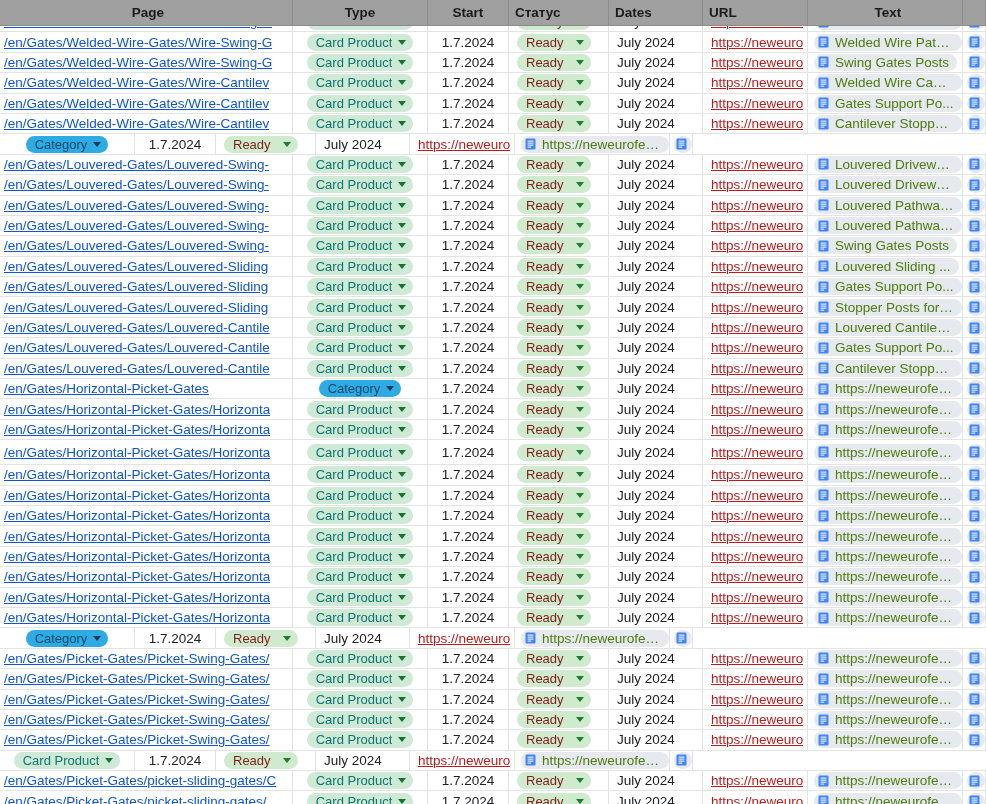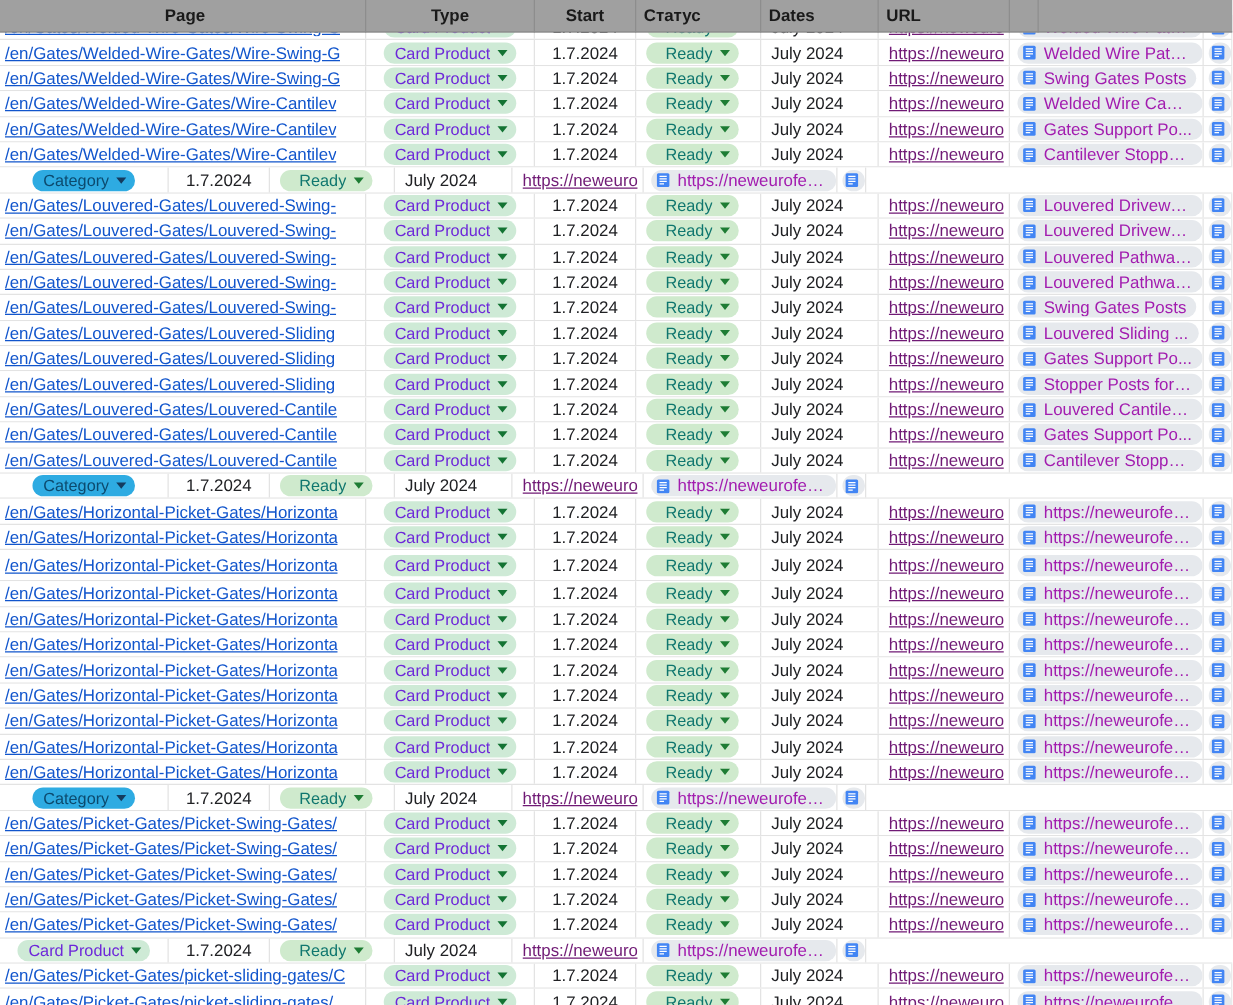--- a/index.html
+++ b/index.html
@@ -48,21 +48,20 @@
     top: 26px; left: 0;
     width: 986px;
   }
   .rows-shift { position: relative; top: -14px; }
 
   .row {
     display: flex;
     height: 20.4px;
     background: #ffffff;
     border-bottom: 1px solid #e3e3e3;
-    text-align: right;
   }
   .row.tall { height: 25px; }
 
   .cell {
     height: 100%;
     border-right: 1px solid #e3e3e3;
     overflow: hidden;
     white-space: nowrap;
     display: flex;
     align-items: center;
@@ -85,21 +84,21 @@
     color: #1155cc;
     text-decoration: underline;
     font-size: 13.5px;
     white-space: nowrap;
     overflow: hidden;
     cursor: pointer;
   }
 
   
   .ulink {
-    color: #701a75;
+    color: #b91c1c;
     text-decoration: underline;
     font-size: 13.5px;
     white-space: nowrap;
     overflow: hidden;
     cursor: pointer;
   }
 
   
   .chip {
     display: inline-flex;
@@ -114,25 +113,25 @@
     white-space: nowrap;
   }
   .chip .lbl { overflow: hidden; text-overflow: ellipsis; }
   .chip .caret {
     margin-left: 6px;
     width: 0; height: 0;
     border-left: 4.5px solid transparent;
     border-right: 4.5px solid transparent;
     flex: 0 0 auto;
   }
-  .chip-green { background: #ceead6; color: #6d28d9; }
+  .chip-green { background: #ceead6; color: #0f766e; }
   .chip-green .caret { border-top: 5px solid #137333; }
   .chip-blue  { background: #2eabe2; color: #0c4a6e; }
   .chip-blue  .caret { border-top: 5px solid #143b5e; }
-  .chip-status { background: #cfeacd; color: #0f766e; padding: 0 7px 0 9px; min-width: 74px; }
+  .chip-status { background: #cfeacd; color: #7f1d1d; padding: 0 7px 0 9px; min-width: 74px; }
   .chip-status .lbl { flex: 1; }
   .chip-status .caret { border-top: 5px solid #1e7c34; }
 
   
   .tchip {
     display: inline-flex;
     align-items: center;
     height: 17px;
     border-radius: 9px;
     background: #e6e9ed;
@@ -140,39 +139,40 @@
     max-width: 100%;
     overflow: hidden;
   }
   .doc-icon {
     width: 11px; height: 12px;
     flex: 0 0 auto;
     margin-right: 6px;
   }
   .tchip .lbl {
     font-size: 13.5px;
-    color: #a21caf;
+    color: #4d7c0f;
     overflow: hidden;
     text-overflow: ellipsis;
     white-space: nowrap;
   }
   .c-last .tchip { background: #e6e9ed; padding: 0 2px; }
 </style>
 </head>
 <body>
 
 <div id="sheet">
 
   <div class="header-row">
     <div class="hcell ctr c-page">Page</div>
     <div class="hcell ctr c-type">Type</div>
     <div class="hcell ctr c-start">Start</div>
     <div class="hcell lft c-status">Статус</div>
     <div class="hcell lft c-dates">Dates</div>
     <div class="hcell lft c-url">URL</div>
+    <div class="hcell ctr c-text">Text</div>
     <div class="hcell ctr c-last"></div>
   </div>
 
   <div class="rows">
     <div class="rows-shift" id="rows-container">
         <div class="row">
           <div class="cell c-page">
             <span class="plink">/en/Gates/Welded-Wire-Gates/Wire-Swing-G</span>
           </div>
           <div class="cell c-type">
@@ -972,20 +972,23 @@
                 <rect x="0.5" y="0.5" width="10" height="11" rx="1.2" fill="#4285f4"></rect>
                 <rect x="2.6" y="2.6" width="5.8" height="1" fill="#ffffff"></rect>
                 <rect x="2.6" y="4.6" width="5.8" height="1" fill="#ffffff"></rect>
                 <rect x="2.6" y="6.6" width="5.8" height="1" fill="#ffffff"></rect>
                 <rect x="2.6" y="8.6" width="3.6" height="1" fill="#ffffff"></rect>
               </svg>
             </span>
           </div>
         </div>
         <div class="row">
+          <div class="cell c-page">
+            <span class="plink">/en/Gates/Horizontal-Picket-Gates</span>
+          </div>
           <div class="cell c-type">
             <span class="chip chip-blue">
               <span class="lbl">Category</span>
               <span class="caret"></span>
             </span>
           </div>
           <div class="cell c-start">1.7.2024</div>
           <div class="cell c-status">
             <span class="chip chip-status">
               <span class="lbl">Ready</span>

